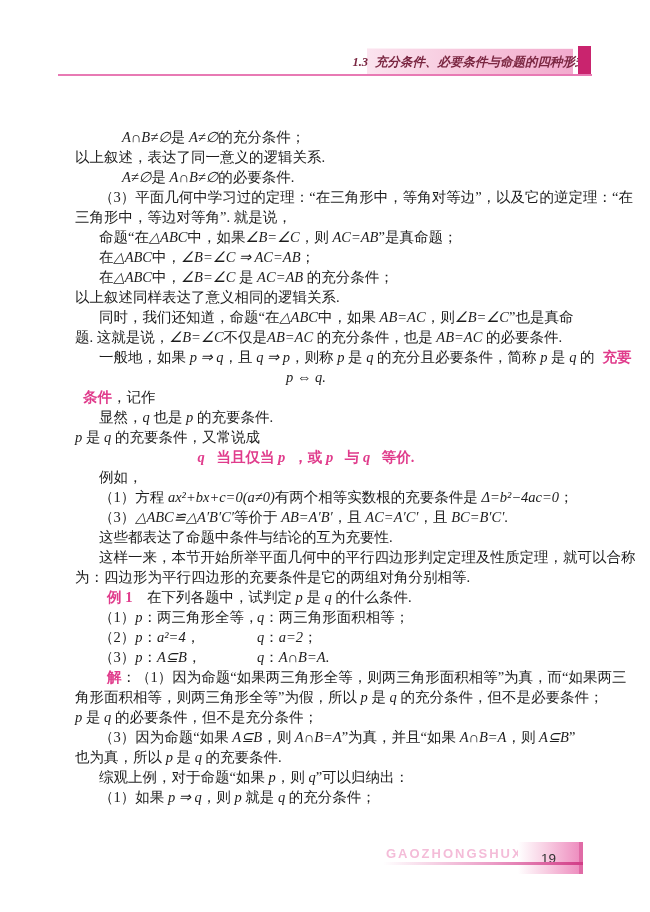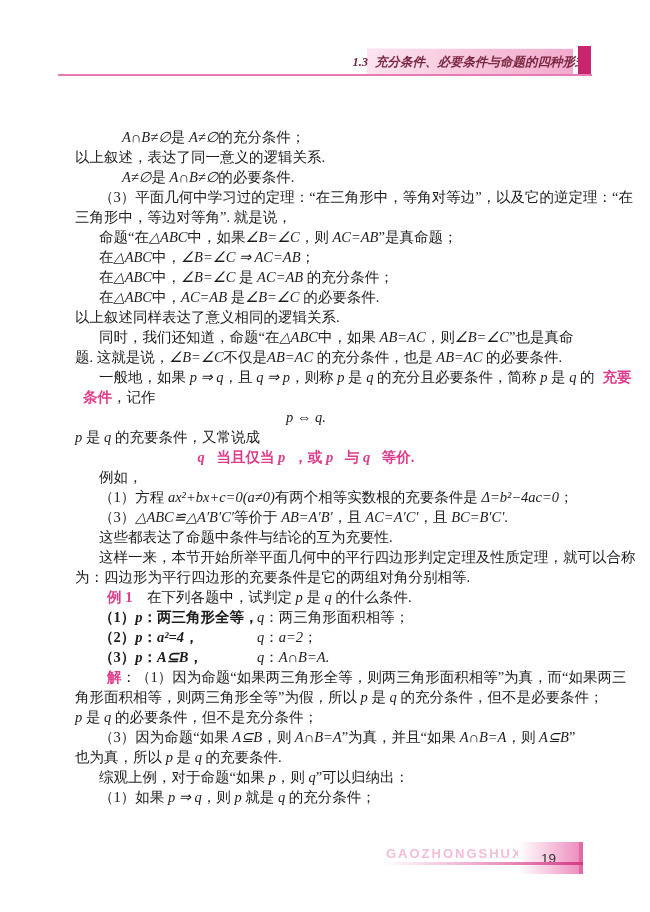--- a/index.html
+++ b/index.html
@@ -34,21 +34,21 @@
   }
   .ln { height:20px; white-space:nowrap; }
   .i0 { padding-left:0; }
   .i2 { padding-left:24px; }
   .i3 { padding-left:47px; }
   .ctr { text-align:center; width:462px; }
   .k-t { font-family:"Liberation Serif", serif; }
   .k-m { font-family:"Liberation Serif", serif; font-style:italic; }
   .k-p { color:#e03c8c; font-weight:bold;padding-left:8px; }
   .k-pm { color:#e03c8c; font-weight:bold; font-style:italic; }
-  .col1 { display:inline-block; width:158px; white-space:nowrap;font-weight:bold; }
+  .col1 { display:inline-block; width:158px; white-space:nowrap; }
   
   .footer-pinyin {
     position:absolute; left:386px; top:846px;
     font-family:"Liberation Sans", sans-serif; font-size:13px; font-weight:bold;
     letter-spacing:2px; color:#f4bcd8;
   }
   .pagenum-box {
     position:absolute; left:518px; top:842px; width:61px; height:32px;
     background:linear-gradient(90deg,#ffffff 0%, #f8cfe3 45%, #ee8fc0 100%);
     border-right:4px solid #e06ba6;
@@ -76,27 +76,27 @@
 
   <div class="content">
       <div class="ln i3"><span class="k-m">A∩B≠∅</span><span class="k-t">是 </span><span class="k-m">A≠∅</span><span class="k-t">的充分条件；</span></div>
       <div class="ln i0"><span class="k-t">以上叙述，表达了同一意义的逻辑关系.</span></div>
       <div class="ln i3"><span class="k-m">A≠∅</span><span class="k-t">是 </span><span class="k-m">A∩B≠∅</span><span class="k-t">的必要条件.</span></div>
       <div class="ln i2"><span class="k-t">（3）平面几何中学习过的定理：“在三角形中，等角对等边”，以及它的逆定理：“在</span></div>
       <div class="ln i0"><span class="k-t">三角形中，等边对等角”. 就是说，</span></div>
       <div class="ln i2"><span class="k-t">命题“在</span><span class="k-m">△ABC</span><span class="k-t">中，如果</span><span class="k-m">∠B=∠C</span><span class="k-t">，则 </span><span class="k-m">AC=AB</span><span class="k-t">”是真命题；</span></div>
       <div class="ln i2"><span class="k-t">在</span><span class="k-m">△ABC</span><span class="k-t">中，</span><span class="k-m">∠B=∠C ⇒ AC=AB</span><span class="k-t">；</span></div>
       <div class="ln i2"><span class="k-t">在</span><span class="k-m">△ABC</span><span class="k-t">中，</span><span class="k-m">∠B=∠C</span><span class="k-t"> 是 </span><span class="k-m">AC=AB</span><span class="k-t"> 的充分条件；</span></div>
-      <div class="ln i2"><span class="k-t">在</span><span class="k-m">△ABC</span><span class="k-t">中，</span><span class="k-m">AC=AB</span><span class="k-t"> 是</span><span class="k-m">∠B=∠C</span><span class="k-t"> 的必要条件.</span></div>
       <div class="ln i0"><span class="k-t">以上叙述同样表达了意义相同的逻辑关系.</span></div>
       <div class="ln i2"><span class="k-t">同时，我们还知道，命题“在</span><span class="k-m">△ABC</span><span class="k-t">中，如果 </span><span class="k-m">AB=AC</span><span class="k-t">，则</span><span class="k-m">∠B=∠C</span><span class="k-t">”也是真命</span></div>
       <div class="ln i0"><span class="k-t">题. 这就是说，</span><span class="k-m">∠B=∠C</span><span class="k-t">不仅是</span><span class="k-m">AB=AC</span><span class="k-t"> 的充分条件，也是 </span><span class="k-m">AB=AC</span><span class="k-t"> 的必要条件.</span></div>
       <div class="ln i2"><span class="k-t">一般地，如果 </span><span class="k-m">p ⇒ q</span><span class="k-t">，且 </span><span class="k-m">q ⇒ p</span><span class="k-t">，则称 </span><span class="k-m">p</span><span class="k-t"> 是 </span><span class="k-m">q</span><span class="k-t"> 的充分且必要条件，简称 </span><span class="k-m">p</span><span class="k-t"> 是 </span><span class="k-m">q</span><span class="k-t"> 的</span><span class="k-p">充要</span></div>
+      <div class="ln ctr"><span class="k-m">p ⇔ q.</span></div>
       <div class="ln i0"><span class="k-p">条件</span><span class="k-t">，记作</span></div>
-      <div class="ln ctr"><span class="k-m">p ⇔ q.</span></div>
+      <div class="ln i2"><span class="k-t">显然，</span><span class="k-m">q</span><span class="k-t"> 也是 </span><span class="k-m">p</span><span class="k-t"> 的充要条件.</span></div>
       <div class="ln i0"><span class="k-m">p</span><span class="k-t"> 是 </span><span class="k-m">q</span><span class="k-t"> 的充要条件，又常说成</span></div>
       <div class="ln ctr"><span class="k-pm">q</span><span class="k-p"> 当且仅当 </span><span class="k-pm">p</span><span class="k-p">，或 </span><span class="k-pm">p</span><span class="k-p"> 与 </span><span class="k-pm">q</span><span class="k-p"> 等价.</span></div>
       <div class="ln i2"><span class="k-t">例如，</span></div>
       <div class="ln i2"><span class="k-t">（1）方程 </span><span class="k-m">ax²+bx+c=0(a≠0)</span><span class="k-t">有两个相等实数根的充要条件是 </span><span class="k-m">Δ=b²−4ac=0</span><span class="k-t">；</span></div>
       <div class="ln i2"><span class="k-t">（3）</span><span class="k-m">△ABC≌△A′B′C′</span><span class="k-t">等价于 </span><span class="k-m">AB=A′B′</span><span class="k-t">，且 </span><span class="k-m">AC=A′C′</span><span class="k-t">，且 </span><span class="k-m">BC=B′C′</span><span class="k-t">.</span></div>
       <div class="ln i2"><span class="k-t">这些都表达了命题中条件与结论的互为充要性.</span></div>
       <div class="ln i2"><span class="k-t">这样一来，本节开始所举平面几何中的平行四边形判定定理及性质定理，就可以合称</span></div>
       <div class="ln i0"><span class="k-t">为：四边形为平行四边形的充要条件是它的两组对角分别相等.</span></div>
       <div class="ln i2"><span class="k-p">例 1</span><span class="k-t">　在下列各题中，试判定 </span><span class="k-m">p</span><span class="k-t"> 是 </span><span class="k-m">q</span><span class="k-t"> 的什么条件.</span></div>
       <div class="ln i2"><span class="col1"><span class="k-t">（1）</span><span class="k-m">p</span><span class="k-t">：两三角形全等，</span></span><span class="k-m">q</span><span class="k-t">：两三角形面积相等；</span></div>

